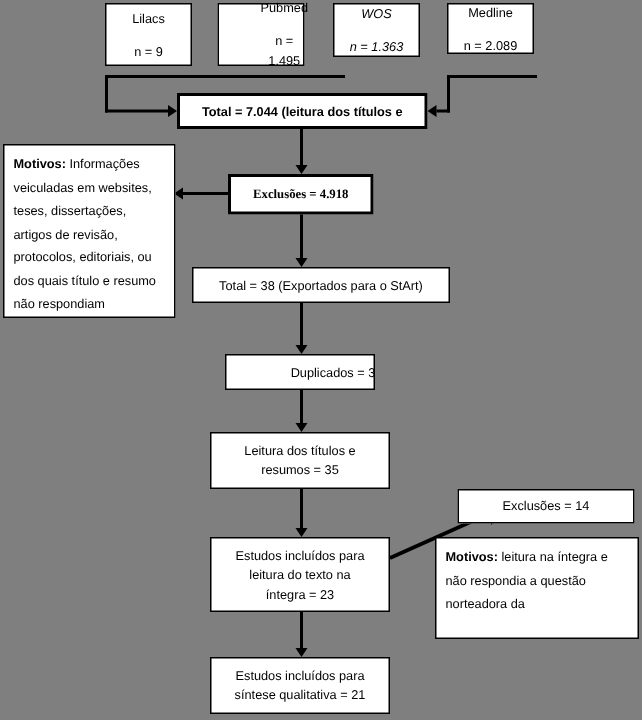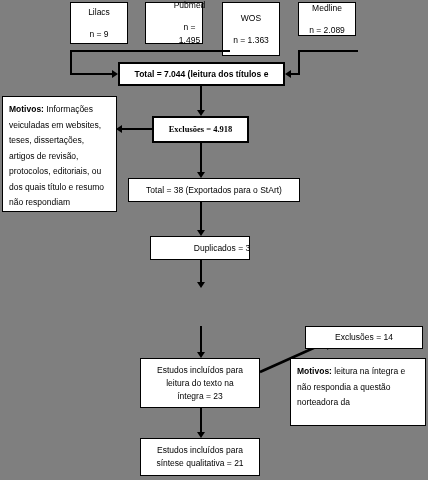--- a/index.html
+++ b/index.html
@@ -91,21 +91,21 @@
   <div class="node" style="left:70px; top:2px; width:58px; height:42px;text-align:right;">
     <span class="src-title">Lilacs</span>
     <span class="src-count">n = 9</span>
   </div>
 
   <div class="node" style="left:145px; top:2px; width:58px; height:42px;padding-left:31px;">
     <span class="src-title">Pubmed</span>
     <span class="src-count">n = 1.495</span>
   </div>
 
-  <div class="node" style="left:222px; top:2px; width:58px; height:54px;">
+  <div class="node" style="left:222px; top:2px; width:58px; height:36px;font-style:italic;">
     <span class="src-title">WOS</span>
     <span class="src-count">n = 1.363</span>
   </div>
 
   <div class="node" style="left:298px; top:2px; width:58px; height:34px;">
     <span class="src-title">Medline</span>
     <span class="src-count">n = 2.089</span>
   </div>
 
   <div class="conn h" style="left:70px; top:50px; width:160px;"></div>
@@ -146,20 +146,24 @@
   <div class="conn v" style="left:200px; top:202px; height:32px;"></div>
   <div class="arrow-down" style="left:197px; top:230px;"></div>
 
   <div class="node" style="left:150px; top:236px; width:100px; height:24px;padding-left:44px;">
     <span class="line">Duplicados = 3</span>
   </div>
 
   <div class="conn v" style="left:200px; top:260px; height:26px;"></div>
   <div class="arrow-down" style="left:197px; top:282px;"></div>
 
+  <div class="node" style="left:140px; top:288px; width:120px; height:38px;">
+    <span class="line">Leitura dos títulos e</span>
+    <span class="line">resumos = 35</span>
+  </div>
 
   <div class="conn v" style="left:200px; top:326px; height:30px;"></div>
   <div class="arrow-down" style="left:197px; top:352px;"></div>
 
   <svg class="diag" width="90" height="48" style="left:258px; top:330px;">
     <defs>
       <marker id="arrowhead-diag" markerWidth="6" markerHeight="6" refX="5" refY="3" orient="auto">
         <polygon points="0 0, 6 3, 0 6" fill="#000000"></polygon>
       </marker>
     </defs>

